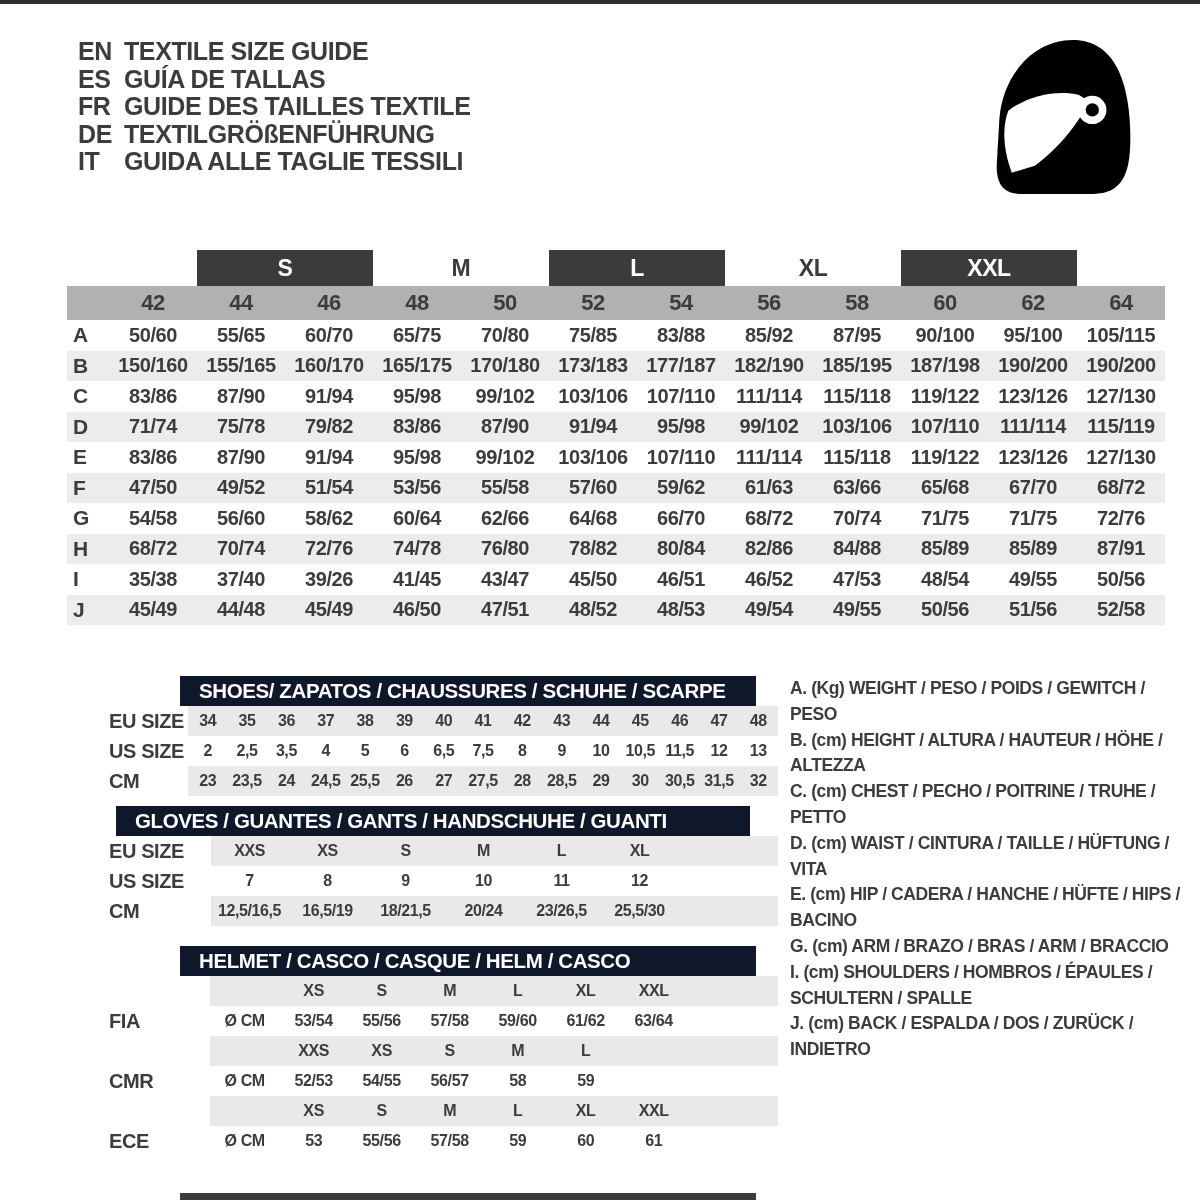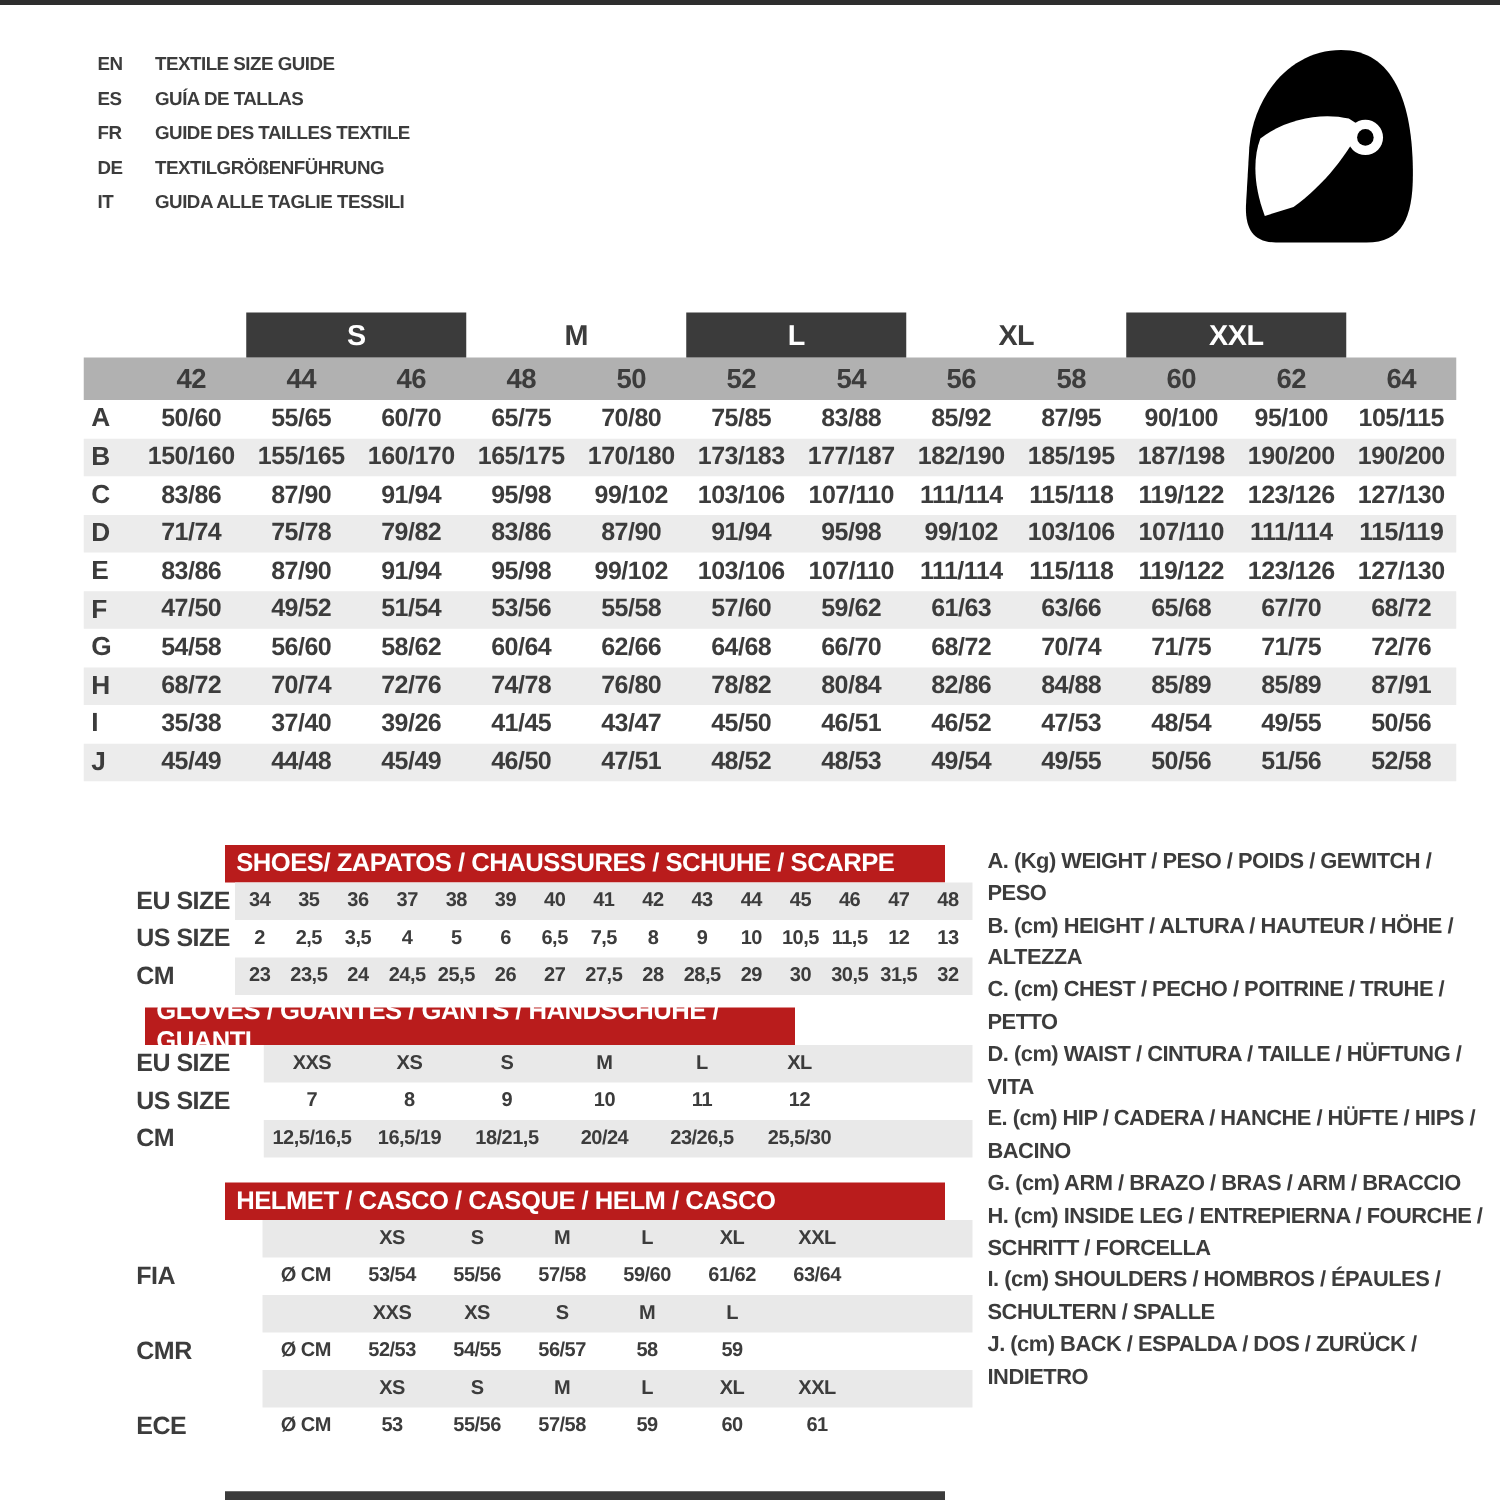--- a/index.html
+++ b/index.html
@@ -8,46 +8,46 @@
   body {
     width:1200px; height:1200px; position:relative; background:#fff;
     font-family:"Liberation Sans", sans-serif; font-weight:bold;
     color:#3c3c3c; overflow:hidden; letter-spacing:-0.4px;
   }
   .top-strip { position:absolute; top:0; left:0; width:1200px; height:4px; background:#2e2e2e; }
   .bottom-strip { position:absolute; top:1193px; left:180px; width:576px; height:7px; background:#3b3b3b; }
 
   
   .lang-list { position:absolute; top:38px; left:78px; }
-  .lang-row { display:flex; height:27.5px; font-size:15px; align-items:center; }
+  .lang-row { display:flex; height:27.5px; font-size:25px; align-items:center; }
   .lang-code { width:46px; }
   .helmet-icon { position:absolute; top:33px; left:983px; width:162px; height:168px; }
 
   
   .main-table { position:absolute; top:250px; left:67px; width:1098px; }
   .grid13 { display:grid; grid-template-columns:42px repeat(12, 88px); }
   .group-row { height:36px; position:relative; }
   .group-cell { display:flex; align-items:center; justify-content:center; font-size:23px; }
   .group-cell.boxed { background:#3b3b3b; color:#fff; }
   .num-bar { height:34px; background:#b1b1b1; align-items:center; text-align:center; font-size:22px; }
   .data-row { height:30.5px; align-items:center; text-align:center; font-size:20px; }
   .data-row.striped { background:#ececec; }
   .row-letter { text-align:left; padding-left:6px; font-size:21px; }
 
   
   .sub-table { position:absolute; left:78px; width:700px; }
-  .sub-title { margin-left:102px; height:30px; background:#b91c1c; color:#fff;
-    display:flex; align-items:center; padding-left:9px; font-size:20.5px; }
+  .sub-title { margin-left:102px; height:30px; background:#0f172a; color:#fff;
+    display:flex; align-items:center; padding-left:19px; font-size:20.5px; }
   .sub-row { display:flex; height:30px; align-items:stretch;margin-left:31px; }
   .sub-label { width:102px; display:flex; align-items:center; font-size:20px; }
   .sub-values { display:grid; align-items:center; text-align:center; font-size:16px; height:100%; }
   .sub-values.striped { background:#e9e9e9; }
   .shoes-vals { width:590px; grid-template-columns:repeat(15, 39.33px); }
   .gloves-vals { width:570px; grid-template-columns:repeat(6, 78px) 1fr; }
-  .gloves-title { width:520px;margin-left:38px; }
+  .gloves-title { width:634px;margin-left:38px; }
   .shoes-title, .helmet-title { width:576px; }
   .helmet-vals { width:576px; grid-template-columns:70px repeat(6, 68px) 1fr; }
 
   
   .legend { position:absolute; top:676px; left:790px; width:398px; font-size:17.5px; line-height:25.8px; }
   .legend-item { }
 </style>
 </head>
 <body>
 
@@ -445,18 +445,17 @@
     </div>
 </div>
 
 <div class="legend" id="legend">
     <div class="legend-item">A. (Kg) WEIGHT / PESO / POIDS / GEWITCH / PESO</div>
     <div class="legend-item">B. (cm) HEIGHT / ALTURA / HAUTEUR / HÖHE / ALTEZZA</div>
     <div class="legend-item">C. (cm) CHEST / PECHO / POITRINE / TRUHE / PETTO</div>
     <div class="legend-item">D. (cm) WAIST / CINTURA / TAILLE / HÜFTUNG / VITA</div>
     <div class="legend-item">E. (cm) HIP / CADERA / HANCHE / HÜFTE / HIPS / BACINO</div>
     <div class="legend-item">G. (cm) ARM / BRAZO / BRAS / ARM / BRACCIO</div>
-    <div class="legend-item">H. (cm) INSIDE LEG / ENTREPIERNA / FOURCHE / SCHRITT / FORCELLA</div>
     <div class="legend-item">I. (cm) SHOULDERS / HOMBROS / ÉPAULES / SCHULTERN / SPALLE</div>
     <div class="legend-item">J. (cm) BACK / ESPALDA / DOS / ZURÜCK / INDIETRO</div>
   </div>
 
 <div class="bottom-strip"></div>
 
 </body></html>

